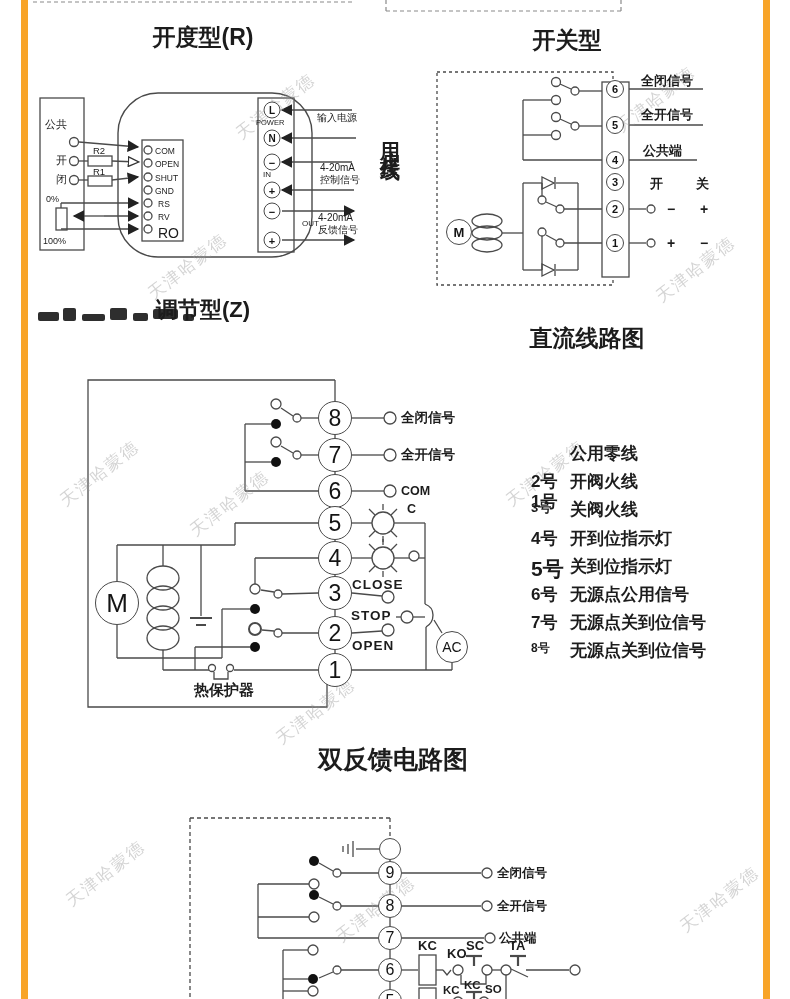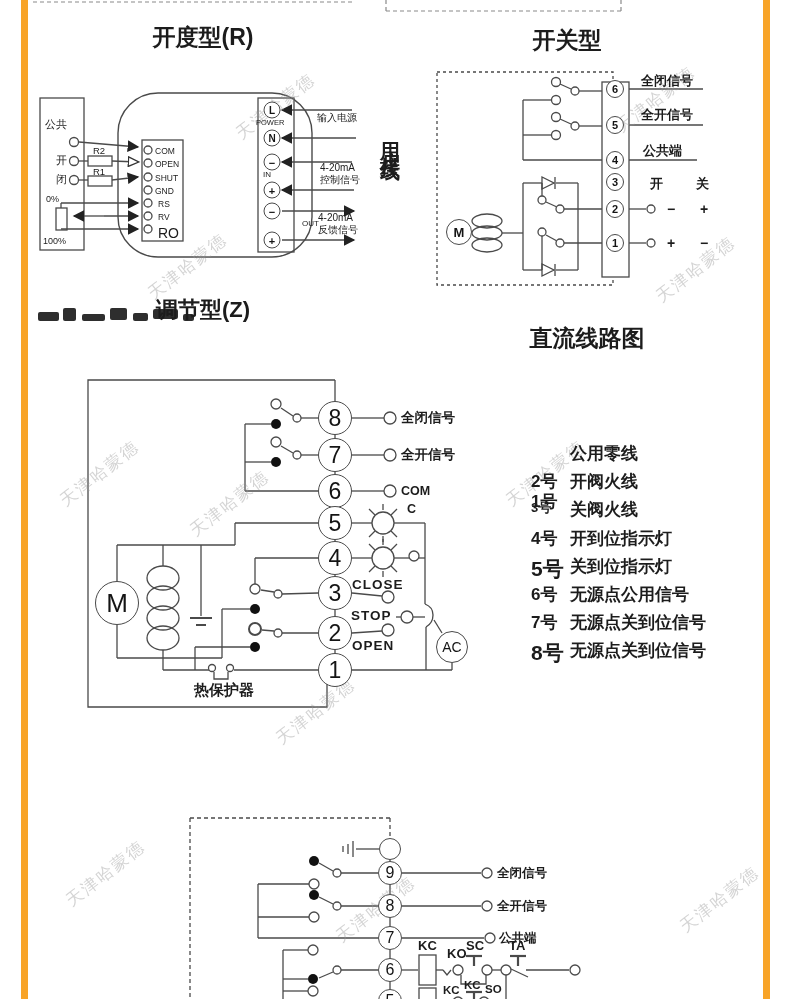--- a/index.html
+++ b/index.html
@@ -390,36 +390,37 @@
   <div class="lbl sb" style="left:401px;top:410px;font-size:13.5px;">全闭信号</div>
   <div class="lbl sb" style="left:401px;top:447px;font-size:13.5px;">全开信号</div>
   <div class="lbl sb" style="left:401px;top:484px;font-size:12.5px;">COM</div>
   <div class="lbl sb" style="left:407px;top:502px;font-size:12.5px;">C</div>
   <div class="lbl sb" style="left:352px;top:577px;font-size:13.5px;letter-spacing:1px;">CLOSE</div>
   <div class="lbl sb" style="left:351px;top:608px;font-size:13.5px;letter-spacing:1px;">STOP</div>
   <div class="lbl sb" style="left:352px;top:638px;font-size:13.5px;letter-spacing:1px;">OPEN</div>
   <div class="term" style="left:452px;top:647px;width:32px;height:32px;font-size:14px;">AC</div>
   <div class="term" style="left:117px;top:603px;width:44px;height:44px;font-size:26px;">M</div>
   <div class="lbl sb" style="left:194px;top:681px;font-size:15px;">热保护器</div>
+  <div class="lbl b ctr" style="left:393px;top:745px;font-size:25px;">双反馈电路图</div>
 
   <div class="lbl sb" style="left:531px;top:444px;font-size:17px;margin-top:48px;">1号</div>
   <div class="lbl sb" style="left:570px;top:444px;font-size:17px;">公用零线</div>
   <div class="lbl sb" style="left:531px;top:472px;font-size:17px;text-align:center;">2号</div>
   <div class="lbl sb" style="left:570px;top:472px;font-size:17px;">开阀火线</div>
   <div class="lbl sb" style="left:531px;top:500px;font-size:13px;">3号</div>
   <div class="lbl sb" style="left:570px;top:500px;font-size:17px;">关阀火线</div>
   <div class="lbl sb" style="left:531px;top:529px;font-size:17px;">4号</div>
   <div class="lbl sb" style="left:570px;top:529px;font-size:17px;">开到位指示灯</div>
   <div class="lbl sb" style="left:531px;top:557px;font-size:21px;">5号</div>
   <div class="lbl sb" style="left:570px;top:557px;font-size:17px;">关到位指示灯</div>
   <div class="lbl sb" style="left:531px;top:585px;font-size:17px;">6号</div>
   <div class="lbl sb" style="left:570px;top:585px;font-size:17px;text-align:right;">无源点公用信号</div>
   <div class="lbl sb" style="left:531px;top:613px;font-size:17px;">7号</div>
   <div class="lbl sb" style="left:570px;top:613px;font-size:17px;">无源点关到位信号</div>
-  <div class="lbl sb" style="left:531px;top:641px;font-size:21px;">8号</div>
+  <div class="lbl sb" style="left:531px;top:641px;font-size:12px;">8号</div>
   <div class="lbl sb" style="left:570px;top:641px;font-size:17px;">无源点关到位信号</div>
 
   <div class="term" style="left:390px;top:849px;width:22px;height:22px;"></div>
   <div class="term" style="left:390px;top:873px;width:24px;height:24px;font-size:16px;">9</div>
   <div class="term" style="left:390px;top:906px;width:24px;height:24px;font-size:16px;">8</div>
   <div class="term" style="left:390px;top:938px;width:24px;height:24px;font-size:16px;">7</div>
   <div class="term" style="left:390px;top:970px;width:24px;height:24px;font-size:16px;">6</div>
   <div class="term" style="left:390px;top:1001px;width:24px;height:24px;font-size:16px;">5</div>
   <div class="lbl sb" style="left:497px;top:866px;font-size:12.5px;">全闭信号</div>
   <div class="lbl sb" style="left:497px;top:899px;font-size:12.5px;">全开信号</div>

